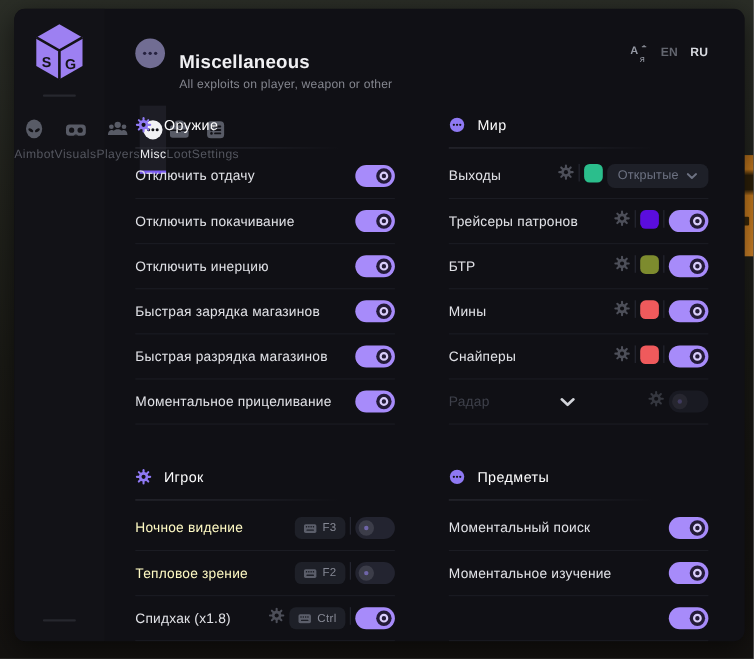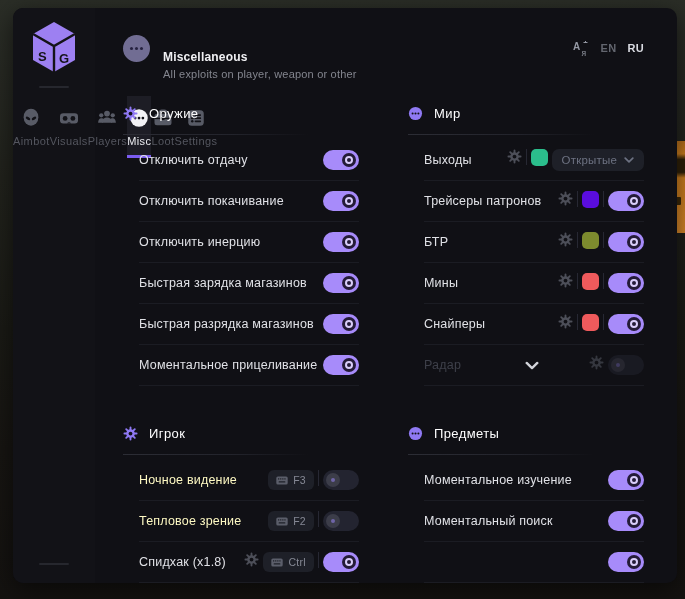--- a/index.html
+++ b/index.html
@@ -29,37 +29,37 @@
   .nav-item.active{background:#1d1d25;border-bottom:3px solid #7b5cf0;padding-bottom:8px;}
   .nav-item.active .nicon{color:#f2f2f5;}
   .nav-item.active .nlabel{color:#ecedf1;}
 
   
   .main{flex:1;display:flex;flex-direction:column;padding:0 33px 0 28px;min-width:0;}
   .hdr{height:80px;display:flex;align-items:center;flex-shrink:0;}
   .avatar{width:27px;height:27px;border-radius:50%;background:#716d93;display:flex;align-items:center;justify-content:center;gap:2px;flex-shrink:0;}
   .avatar i{width:3px;height:3px;border-radius:50%;background:#262240;}
   .hdr-text{margin-left:13px;}
-  .hdr-title{font-size:12px;font-weight:700;color:#f0f0f3;letter-spacing:.2px;margin-top:34px;}
+  .hdr-title{font-size:17px;font-weight:700;color:#f0f0f3;letter-spacing:.2px;margin-top:34px;}
   .hdr-sub{font-size:11px;color:#84868f;margin-top:4px;letter-spacing:.2px;}
   .hdr-right{margin-left:auto;display:flex;align-items:center;gap:11px;}
   .lang{font-size:11px;font-weight:700;letter-spacing:.3px;cursor:pointer;}
   .lang.en{color:#63666f;}
   .lang.ru{color:#d9dbe1;}
   .tr-icon{color:#9599a4;cursor:pointer;display:flex;}
 
   .content{display:grid;grid-template-columns:1fr 1fr;column-gap:49px;align-content:start;}
   .section{margin-top:12px;}
   .section.second{margin-top:34px;}
   .sec-head{display:flex;align-items:center;gap:11px;height:26px;}
   .sec-icon{color:#8f79f3;display:flex;}
   .sec-title{font-size:13px;font-weight:400;color:#fdfdfe;letter-spacing:.4px;}
   .sec-divider{height:1px;margin-top:8px;width:79%;
     background:linear-gradient(90deg,#2c2d35 0%,#22232b 60%,rgba(30,31,38,0) 100%);}
-  .rows{margin-top:5px;margin-left:16px;}
+  .rows{margin-top:5px;}
   .row{height:40px;display:flex;align-items:center;border-bottom:1px solid #1b1c23;}
   .rlabel{font-size:12.5px;color:#e0e1e6;letter-spacing:.2px;flex:1;min-width:0;white-space:nowrap;overflow:hidden;}
   .row.dim .rlabel{color:#fef9c3;}
   .row.disabled .rlabel{color:#3e404a;flex:0 0 auto;}
   .ctrls{margin-left:auto;display:flex;align-items:flex-start;gap:4px;flex-shrink:0;}
   .vsep{width:1px;height:16px;background:#272833;}
   .gear{color:#4d4f59;display:flex;cursor:pointer;}
   .row.disabled .gear{color:#35373f;}
 
   
@@ -467,29 +467,29 @@
         <div class="section second">
           <div class="sec-head">
             <svg class="sec-icon" width="15" height="15" viewBox="0 0 16 16">
                 <use href="#sym-ellipsis"></use>
               </svg>
             <span class="sec-title">Предметы</span>
           </div>
           <div class="sec-divider"></div>
           <div class="rows">
             <div class="row">
+              <span class="rlabel">Моментальный поиск</span>
+              <div class="ctrls">
+                  <div class="toggle on">
+                    <div class="knob"></div>
+                  </div>
+                </div>
+            </div>
+            <div class="row">
               <span class="rlabel">Моментальное изучение</span>
-              <div class="ctrls">
-                  <div class="toggle on">
-                    <div class="knob"></div>
-                  </div>
-                </div>
-            </div>
-            <div class="row">
-              <span class="rlabel">Моментальный поиск</span>
               <div class="ctrls">
                   <div class="toggle on">
                     <div class="knob"></div>
                   </div>
                 </div>
             </div>
             <div class="row">
               <div class="ctrls">
                   <div class="toggle on">
                     <div class="knob"></div>

